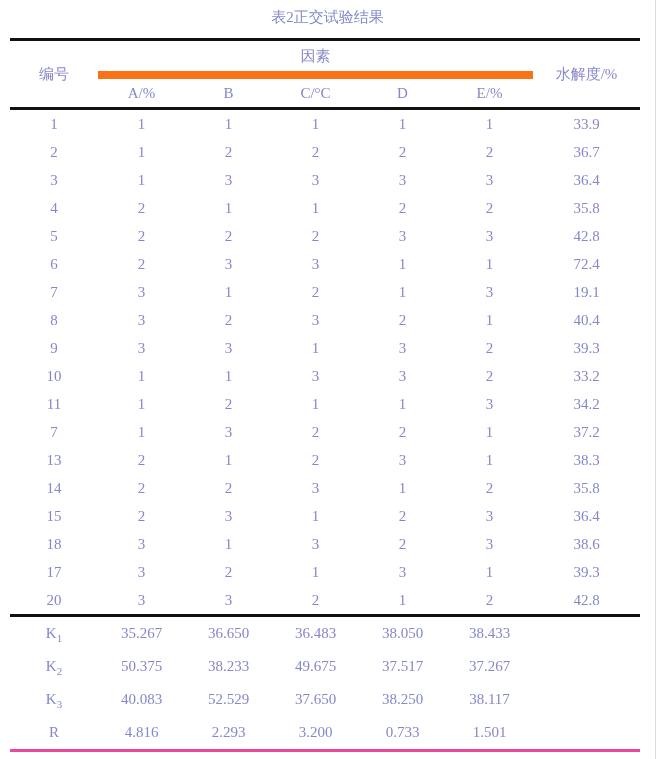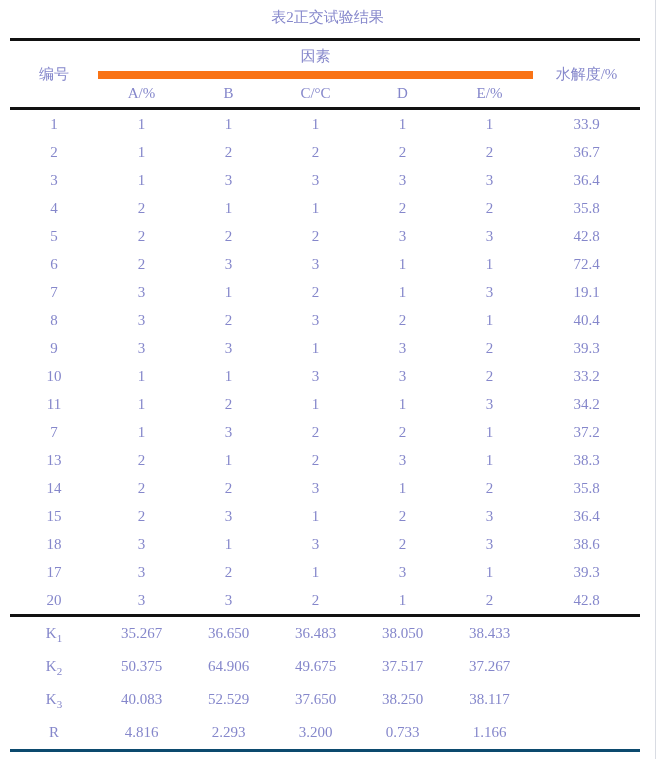--- a/index.html
+++ b/index.html
@@ -38,21 +38,21 @@
     vertical-align: middle;
     font-weight: normal;
     padding: 0;
   }
   thead tr.group-row th { height: 30px; }
   thead tr.sub-row th   { height: 28px; }
 
   
   thead { border-top: 3px solid #111; border-bottom: 3px solid #111; }
   tbody.data  { border-bottom: 3px solid #111; }
-  tbody.stats { border-bottom: 3px solid #0c4a6e; }
+  tbody.stats { border-bottom: 3px solid #ec4899; }
 
   
   th.factors-group { border-bottom: 8px solid #f97316; }
 
   tbody.data td  { height: 28px; }
   tbody.stats td { height: 33px; }
 
   sub { font-size: 11px; line-height: 0; }
 </style>
 </head>
@@ -255,39 +255,39 @@
           <td>35.267</td>
           <td>36.650</td>
           <td>36.483</td>
           <td>38.050</td>
           <td>38.433</td>
           <td></td>
         </tr>
         <tr>
           <td><span>K</span><sub>2</sub></td>
           <td>50.375</td>
-          <td>64.906</td>
+          <td>38.233</td>
           <td>49.675</td>
           <td>37.517</td>
           <td>37.267</td>
           <td></td>
         </tr>
         <tr>
           <td><span>K</span><sub>3</sub></td>
           <td>40.083</td>
           <td>52.529</td>
           <td>37.650</td>
           <td>38.250</td>
           <td>38.117</td>
           <td></td>
         </tr>
         <tr>
           <td><span>R</span></td>
           <td>4.816</td>
           <td>2.293</td>
           <td>3.200</td>
           <td>0.733</td>
-          <td>1.166</td>
+          <td>1.501</td>
           <td></td>
         </tr>
       </tbody>
   </table>
 </div>
 
 </body></html>

